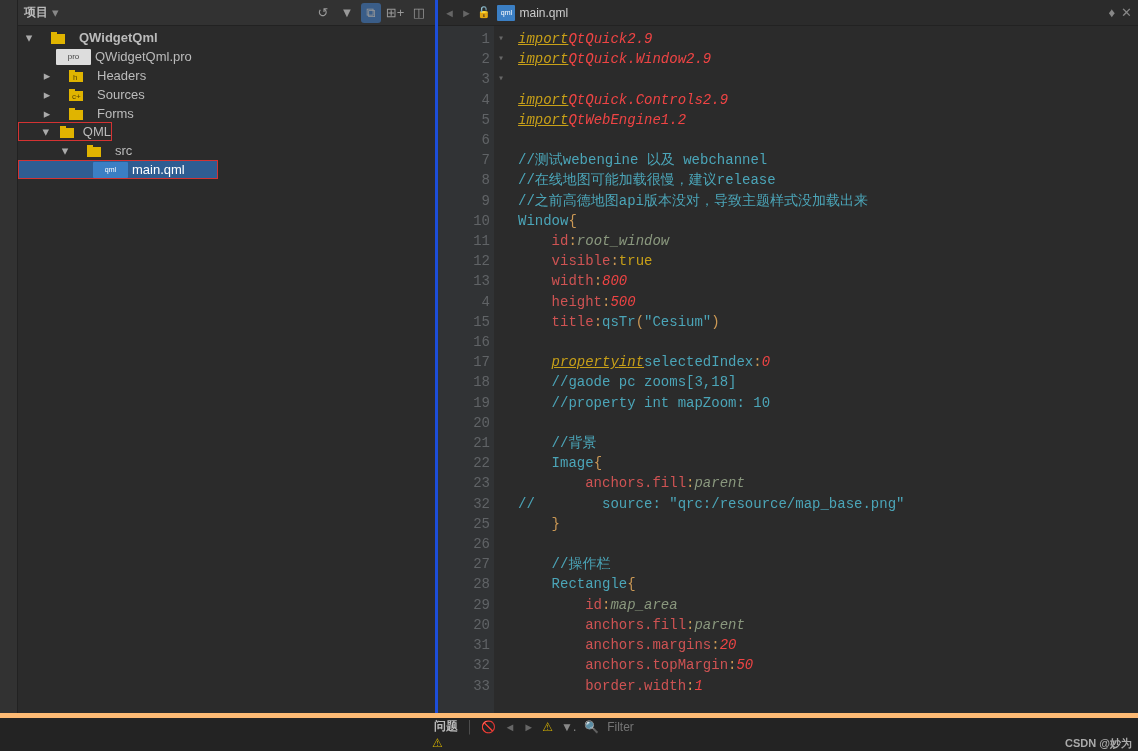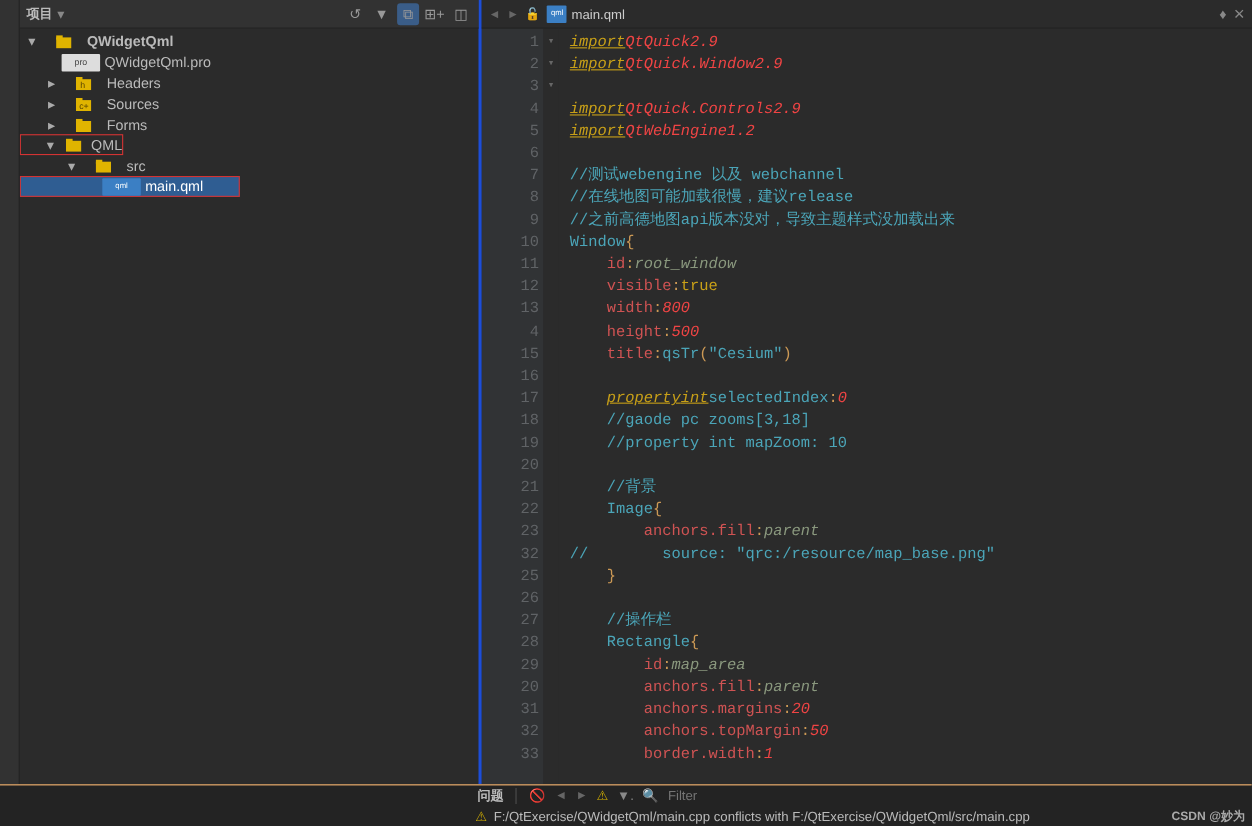--- a/index.html
+++ b/index.html
@@ -122,21 +122,21 @@
 .ident { color: #4ba5b8; }
 .prop { color: #cf5353; }
 .val { color: #c8a018; }
 .str { color: #4ba5b8; }
 .punct { color: #cc9955; }
 .it { font-style: italic; color: #8a987e; }
 .builtin { color: #4ba5b8; }
 .statusbar {
   height: 38px;
   background: #232323;
-  border-top: 1px solid #fdba74;
+  border-top: 5px solid #fdba74;
   display: flex;
   flex-direction: column;
   font-size: 12px;
 }
 .status-top { display:flex; align-items:center; height: 19px; gap: 8px; padding: 0 6px; }
 .status-top input {
   background: transparent; border: none; color: #888; font-size: 12px; outline: none; width: 160px;
 }
 .status-bottom { display:flex; align-items:center; height: 19px; gap: 6px; padding: 0 6px; }
 .warn { color: #d6b200; }
@@ -342,18 +342,17 @@
       <span class="nav-arrow">◄</span>
       <span class="nav-arrow">►</span>
       <span class="warn">⚠</span>
       <span style="color:#888">▼.</span>
       <span style="color:#666">🔍</span>
       <input placeholder="Filter" style="">
     </div>
     <div class="status-bottom">
       <span style="width:420px;display:inline-block"></span>
       <span class="warn">⚠</span>
-      <span>F:/QtExercise/QWidgetQml/main.cpp conflicts with F:/QtExercise/QWidgetQml/src/main.cpp</span>
       <span class="spacer"></span>
       <span class="watermark">CSDN @妙为</span>
     </div>
   </div>
 </div>
 
 </body></html>

